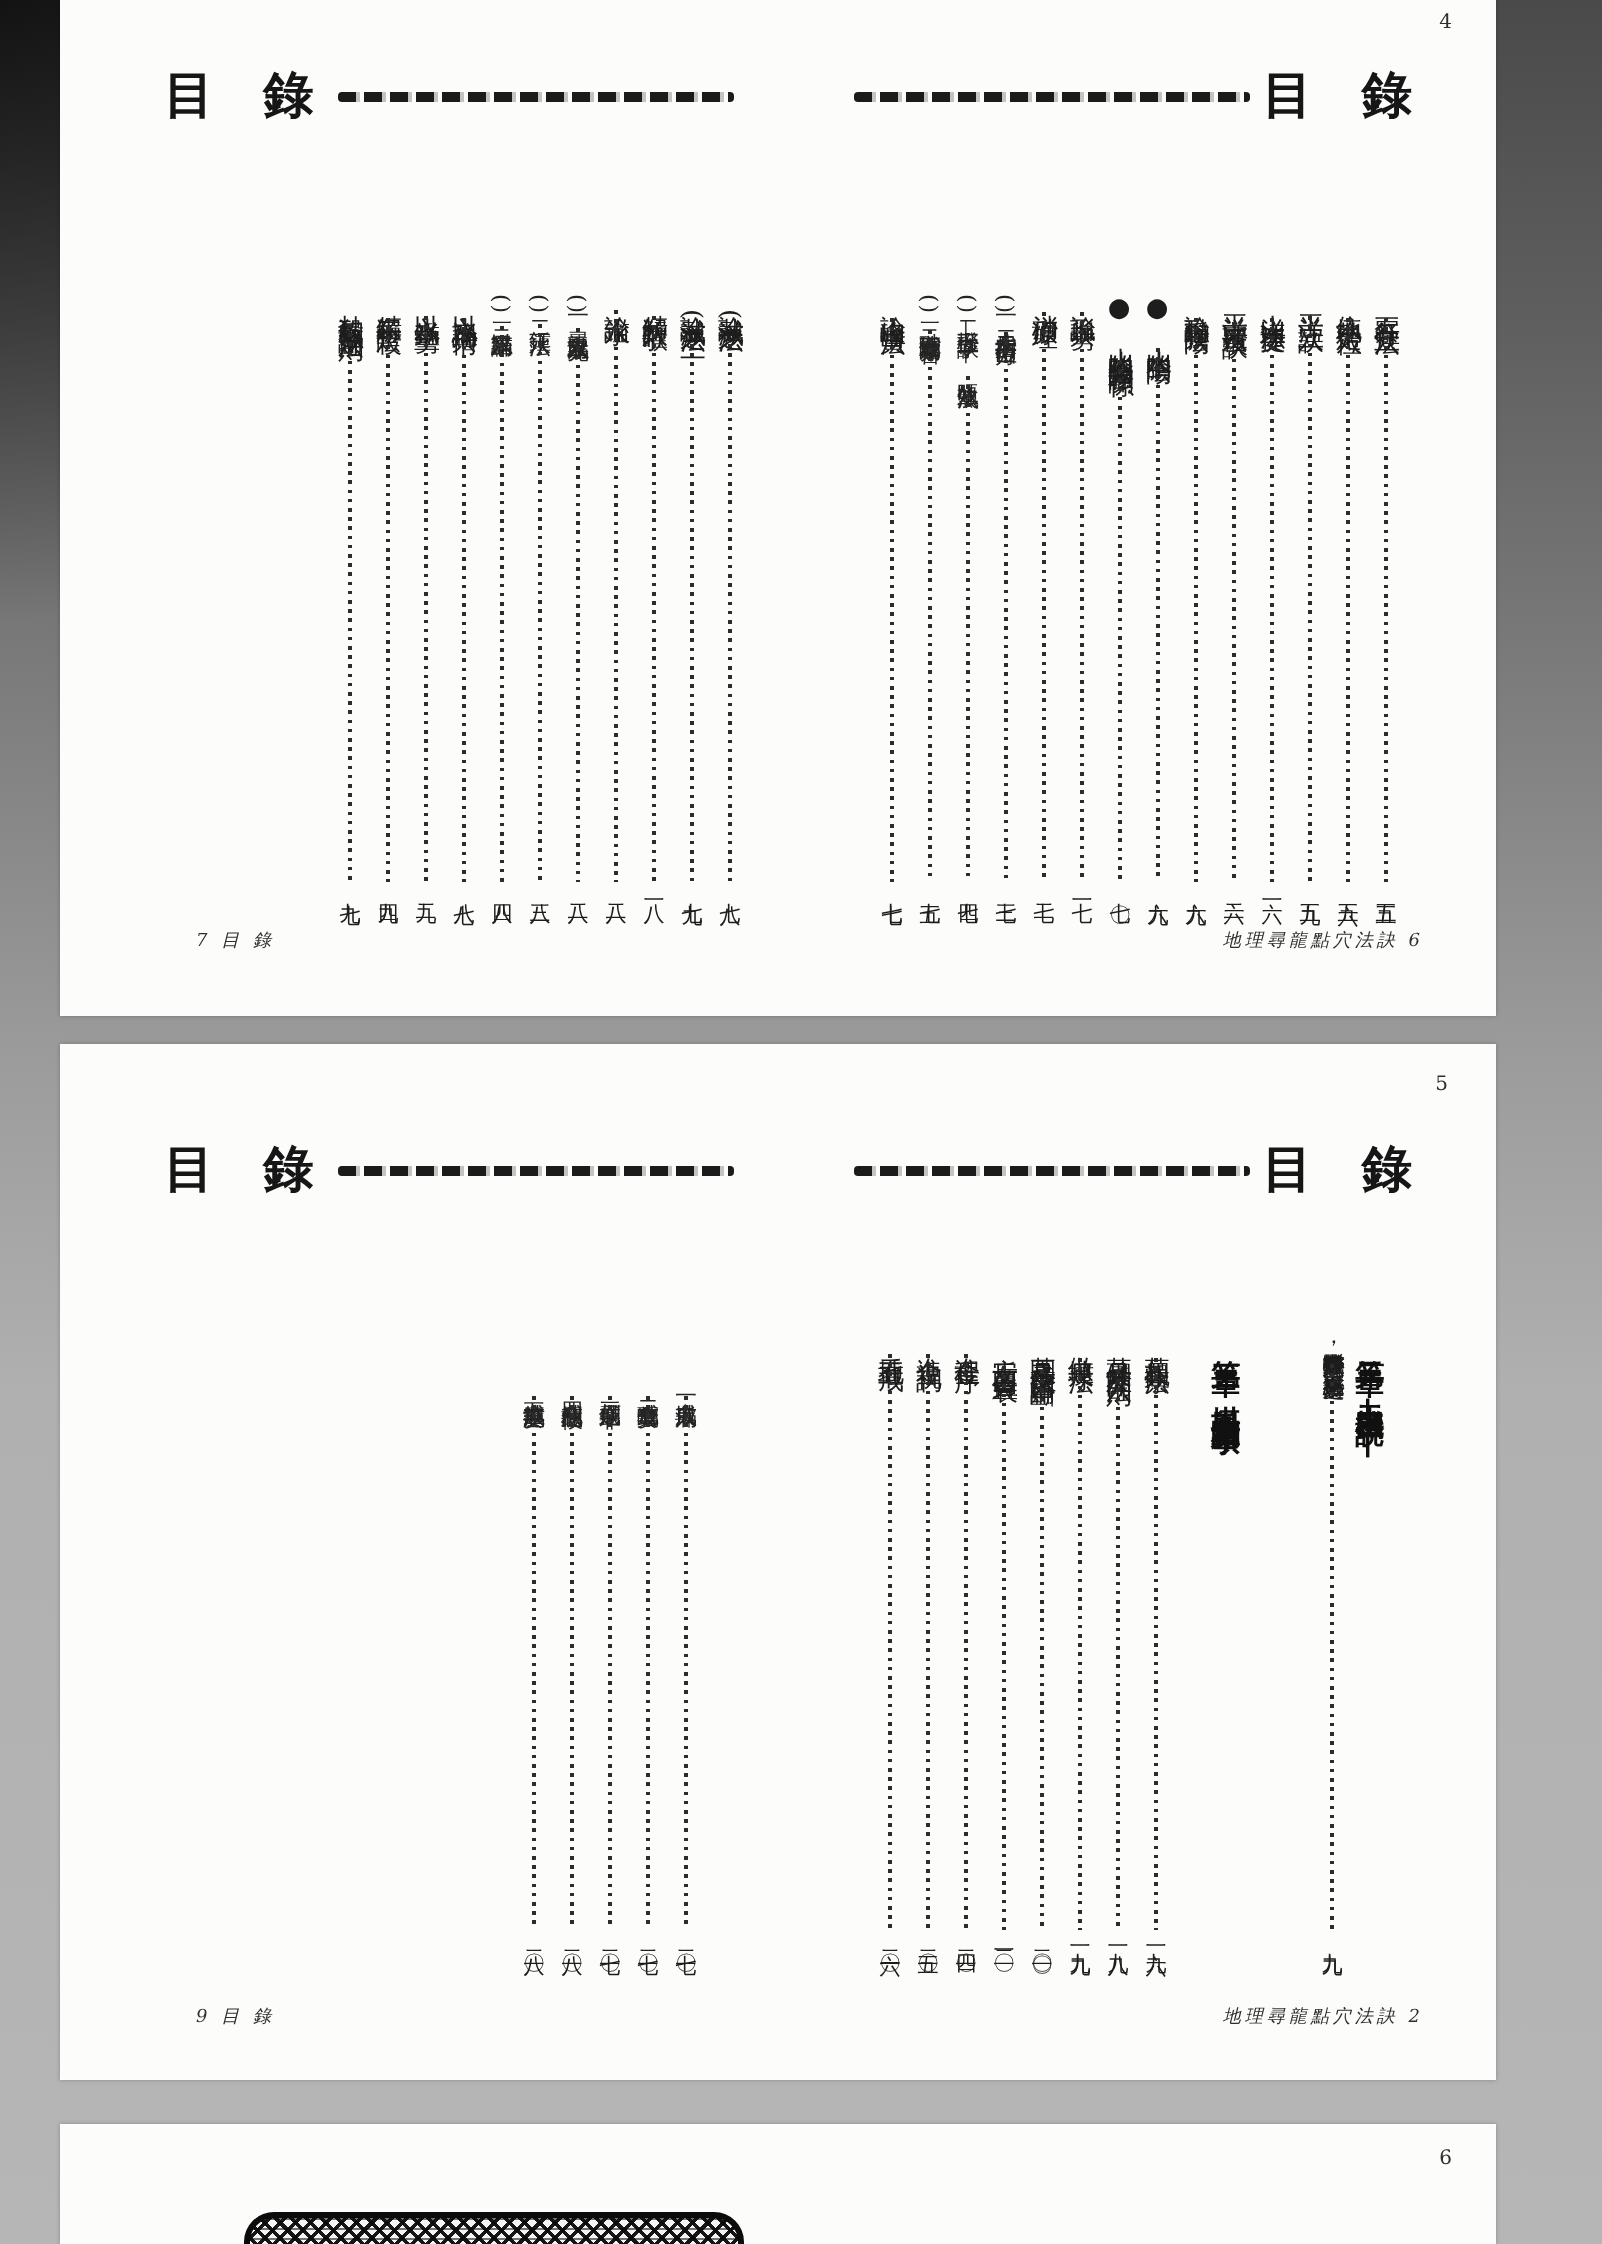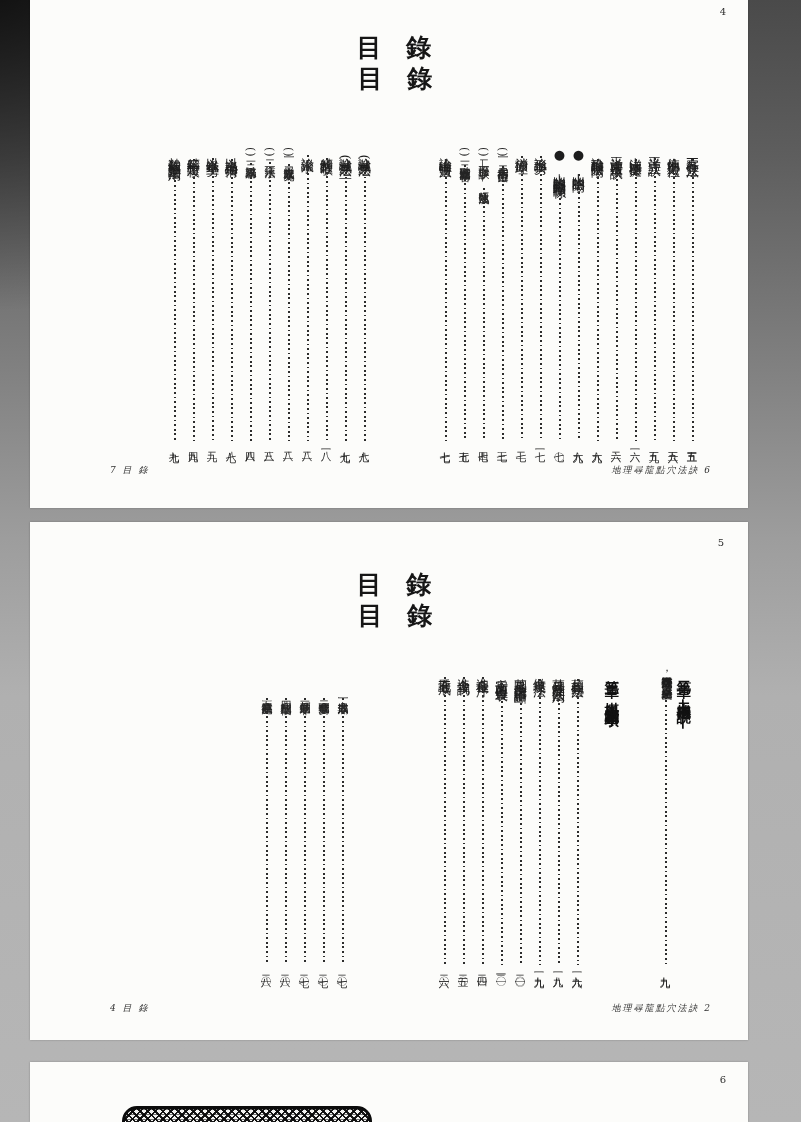--- a/index.html
+++ b/index.html
@@ -19,21 +19,21 @@
   #page6{top:1062px;height:60px;}
 
   .corner-num{
     position:absolute;font-size:10px;color:#2e2e2e;letter-spacing:0;
     font-family:"DejaVu Serif",serif;
   }
 
   
   .toc-header{
     position:absolute;left:52px;right:34px;height:30px;
-    display:flex;align-items:center;flex-direction:column;
+    display:flex;align-items:center;
   }
   .toc-title{
     font-size:25px;font-weight:bold;color:#161616;letter-spacing:8px;
     line-height:30px;white-space:nowrap;flex:none;
   }
   .toc-title.rt{letter-spacing:8px;margin-left:2px;}
   .dash{
     flex:1 1 auto;height:5px;margin:0 4px;border-radius:2px;
     background:repeating-linear-gradient(90deg,#1b1b1b 0 9px,rgba(27,27,27,.25) 9px 11px,rgba(27,27,27,0) 11px 13px);
   }
@@ -60,21 +60,21 @@
   .col-sub .t{font-size:11px;line-height:13px;letter-spacing:.5px;color:#242424;}
   .col-chapter .t{font-size:14.5px;line-height:17px;font-weight:bold;letter-spacing:2px;color:#111;}
   .col-long .t{font-size:11px;line-height:12.8px;letter-spacing:0;}
   .col-gap-lg{margin-right:34px;}
   .col-gap-md{margin-right:16px;}
 
   
   .footer-left,.footer-right{
     position:absolute;font-style:italic;font-size:9px;color:#2f2f2f;letter-spacing:2px;
   }
-  .footer-left{left:80px;}
+  .footer-left{left:68px;}
   .footer-right{right:36px;}
   #page4 .footer-left,#page4 .footer-right{top:464px;}
   #page5 .footer-left,#page5 .footer-right{top:480px;}
 
   
   .mound-cap{
     position:absolute;left:92px;top:44px;width:244px;height:42px;
     border:3px solid #0b0b0b;border-radius:15px 15px 6px 6px;
     background:
       repeating-linear-gradient(45deg,rgba(10,10,10,.95) 0 1.8px,rgba(10,10,10,0) 1.8px 5.4px),
@@ -318,20 +318,20 @@
         <div class="leader"></div>
         <span class="vt num">二〇八</span>
       </div>
       <div class="col col-sub">
         <span class="vt t">五戒妄施鎮壓</span>
         <div class="leader"></div>
         <span class="vt num">二〇八</span>
       </div>
     </div>
 
-  <span class="footer-left">4 目 錄</span>
+  <span class="footer-left">9 目 錄</span>
   <span class="footer-right">地理尋龍點穴法訣 2</span>
 </div>
 
 <div class="page" id="page6">
   <span class="corner-num" style="top:12px;right:22px;">6</span>
   <div class="mound-cap"></div>
 </div>
 
 </body></html>

